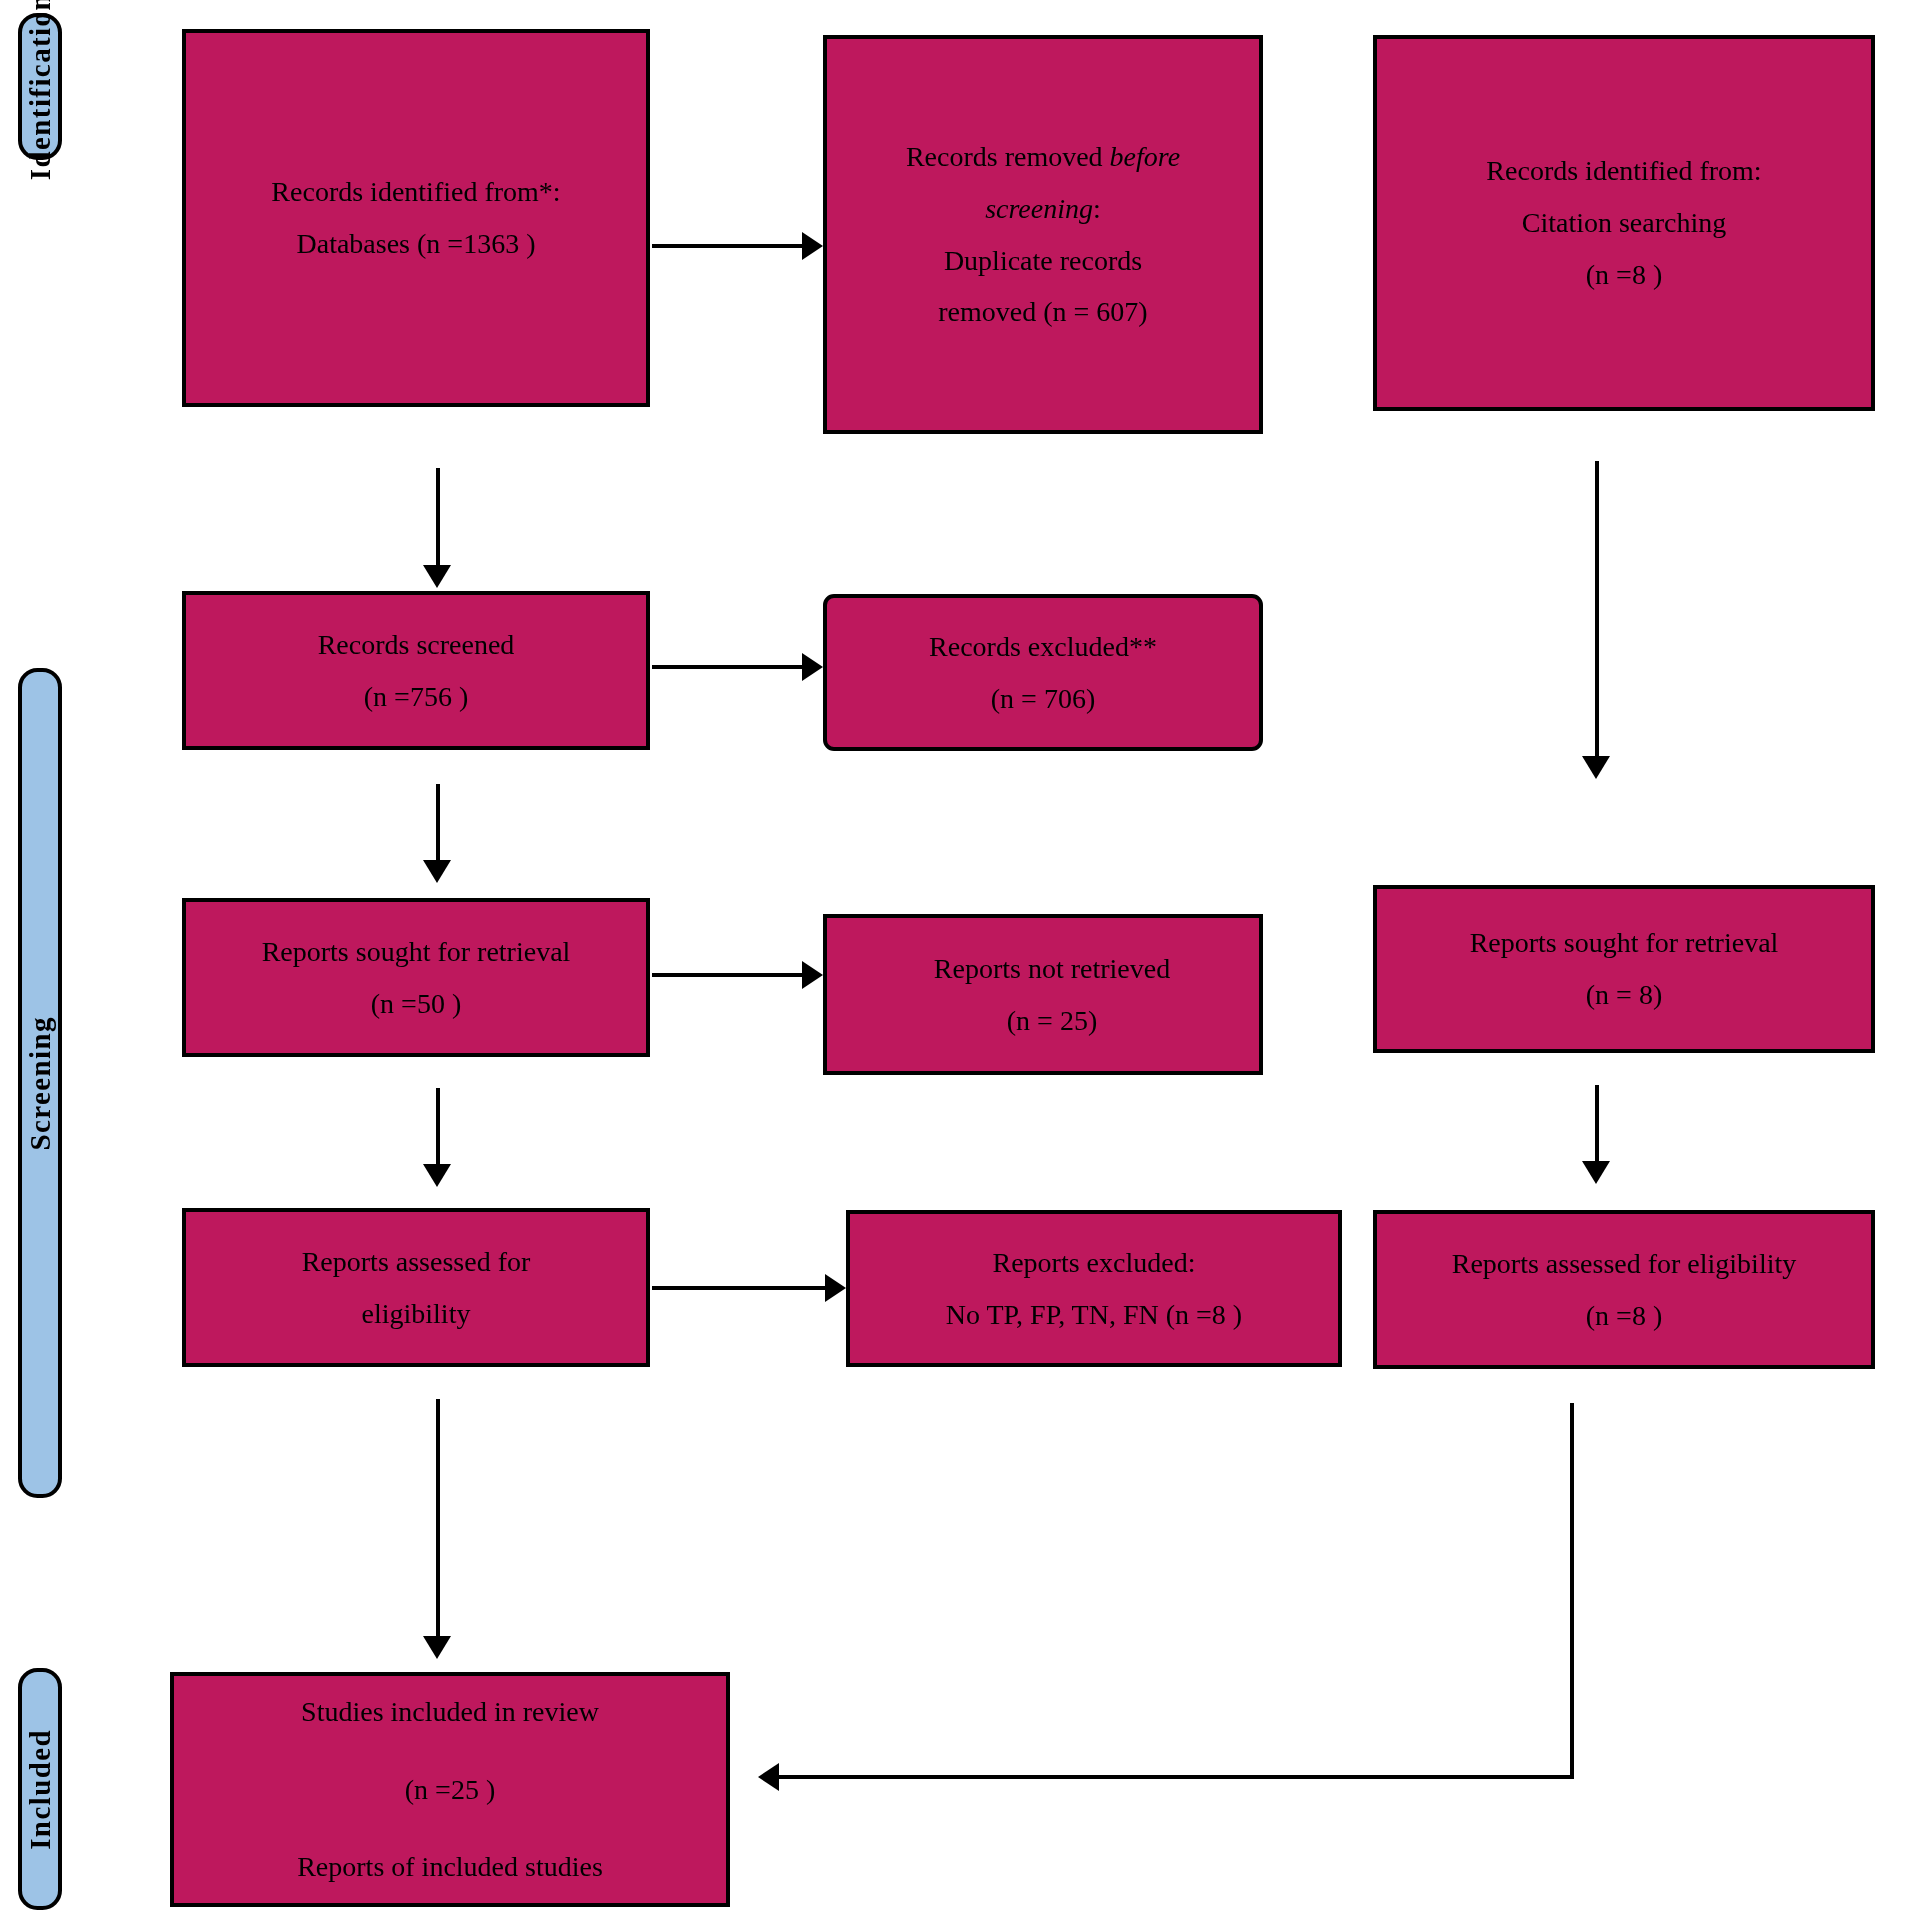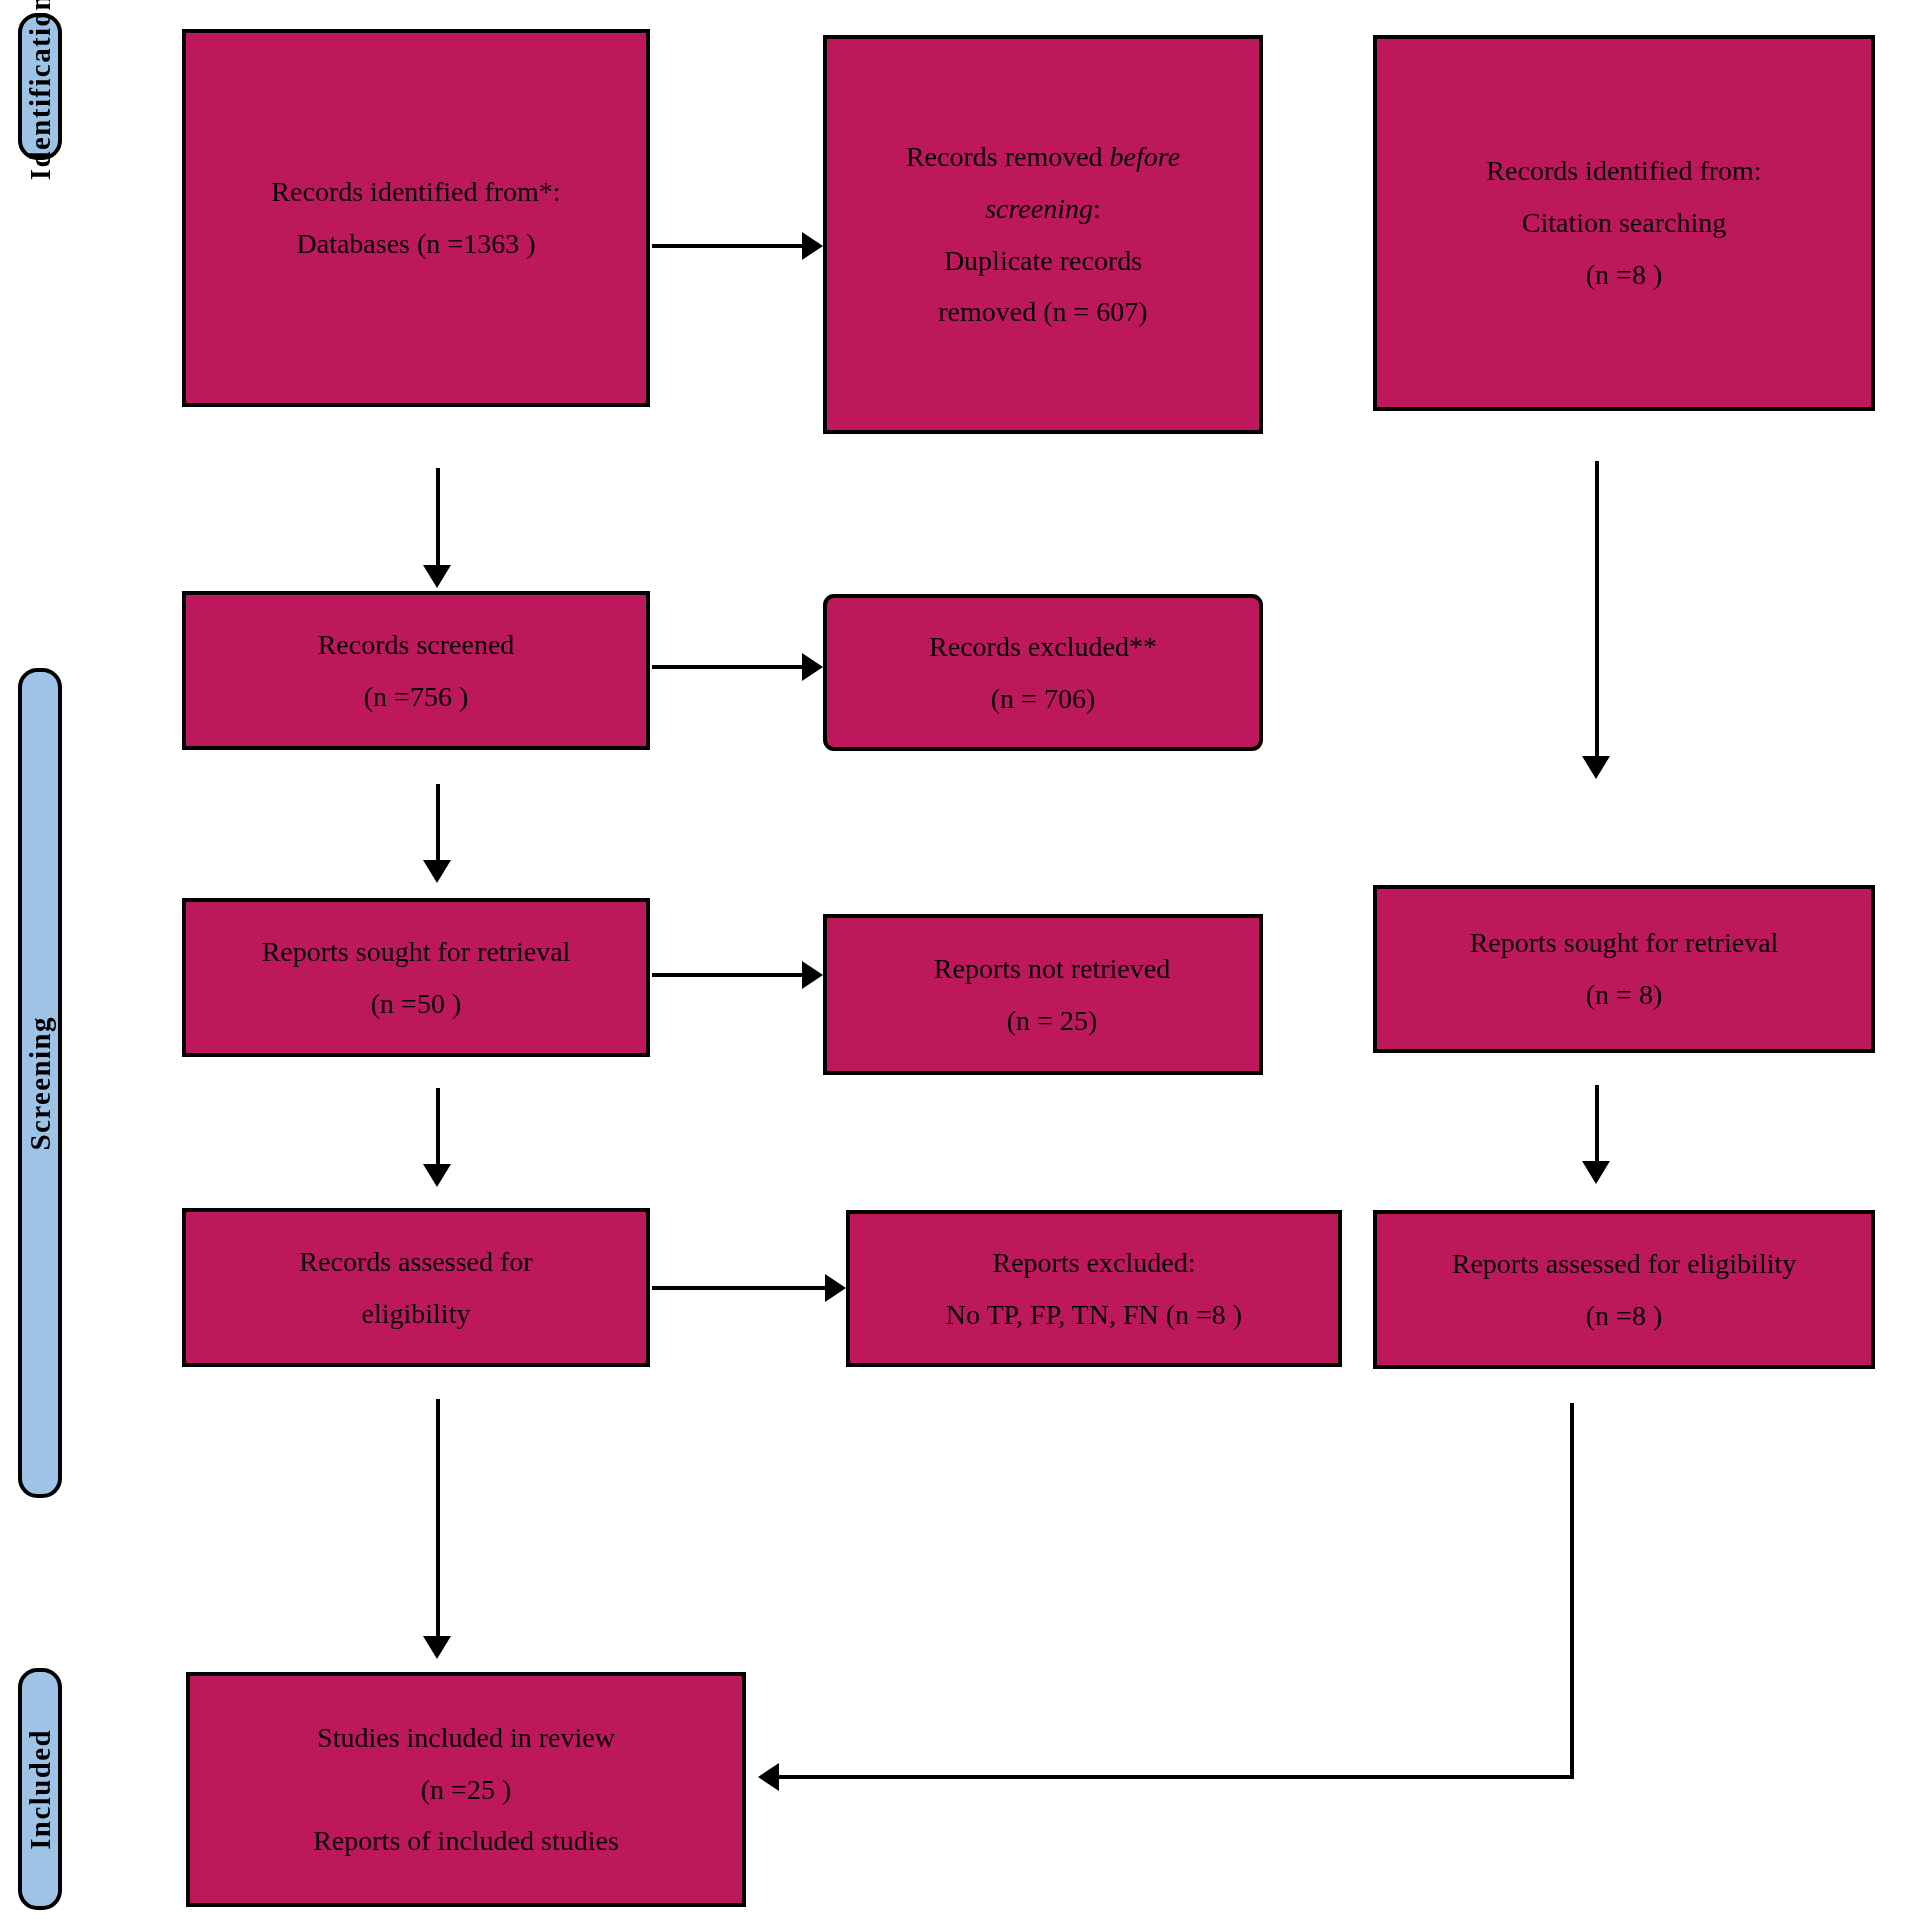--- a/index.html
+++ b/index.html
@@ -171,21 +171,21 @@
   <div class="hline" style="left:652px; top:973px; width:152px;"></div>
   <div class="arrow-right" style="left:802px; top:961px;"></div>
 
   <div class="vline" style="left:436px; top:1088px; height:78px;"></div>
   <div class="arrow-down" style="left:423px; top:1164px;"></div>
 
   <div class="vline" style="left:1595px; top:1085px; height:78px;"></div>
   <div class="arrow-down" style="left:1582px; top:1161px;"></div>
 
   <div class="pbox" style="left:182px; top:1208px; width:468px; height:159px;">
-    <div class="line">Records assessed for</div>
+    <div class="line">Reports assessed for</div>
     <div class="line">eligibility</div>
   </div>
 
   <div class="pbox" style="left:846px; top:1210px; width:496px; height:157px; padding:4.6px 5.5px;">
     <div class="line">Reports excluded:</div>
     <div class="line">No TP, FP, TN, FN (n =8 )</div>
   </div>
 
   <div class="pbox" style="left:1373px; top:1210px; width:502px; height:159px; padding:4.6px 5.5px;">
     <div class="line">Reports assessed for eligibility</div>
@@ -195,20 +195,20 @@
   <div class="hline" style="left:652px; top:1286px; width:175px;"></div>
   <div class="arrow-right" style="left:825px; top:1274px;"></div>
 
   <div class="vline" style="left:436px; top:1399px; height:240px;"></div>
   <div class="arrow-down" style="left:423px; top:1636px;"></div>
 
   <div class="vline" style="left:1570px; top:1403px; height:376px;"></div>
   <div class="hline" style="left:779px; top:1775px; width:795px;"></div>
   <div class="arrow-left" style="left:758px; top:1763px;"></div>
 
-  <div class="pbox" style="left:186px; top:1672px; width:560px; height:235px;">
+  <div class="pbox" style="left:170px; top:1672px; width:560px; height:235px;gap:26px;">
     <div class="line">Studies included in review</div>
     <div class="line">(n =25 )</div>
     <div class="line">Reports of included studies</div>
   </div>
 
 </div>
 
 
 </body></html>

